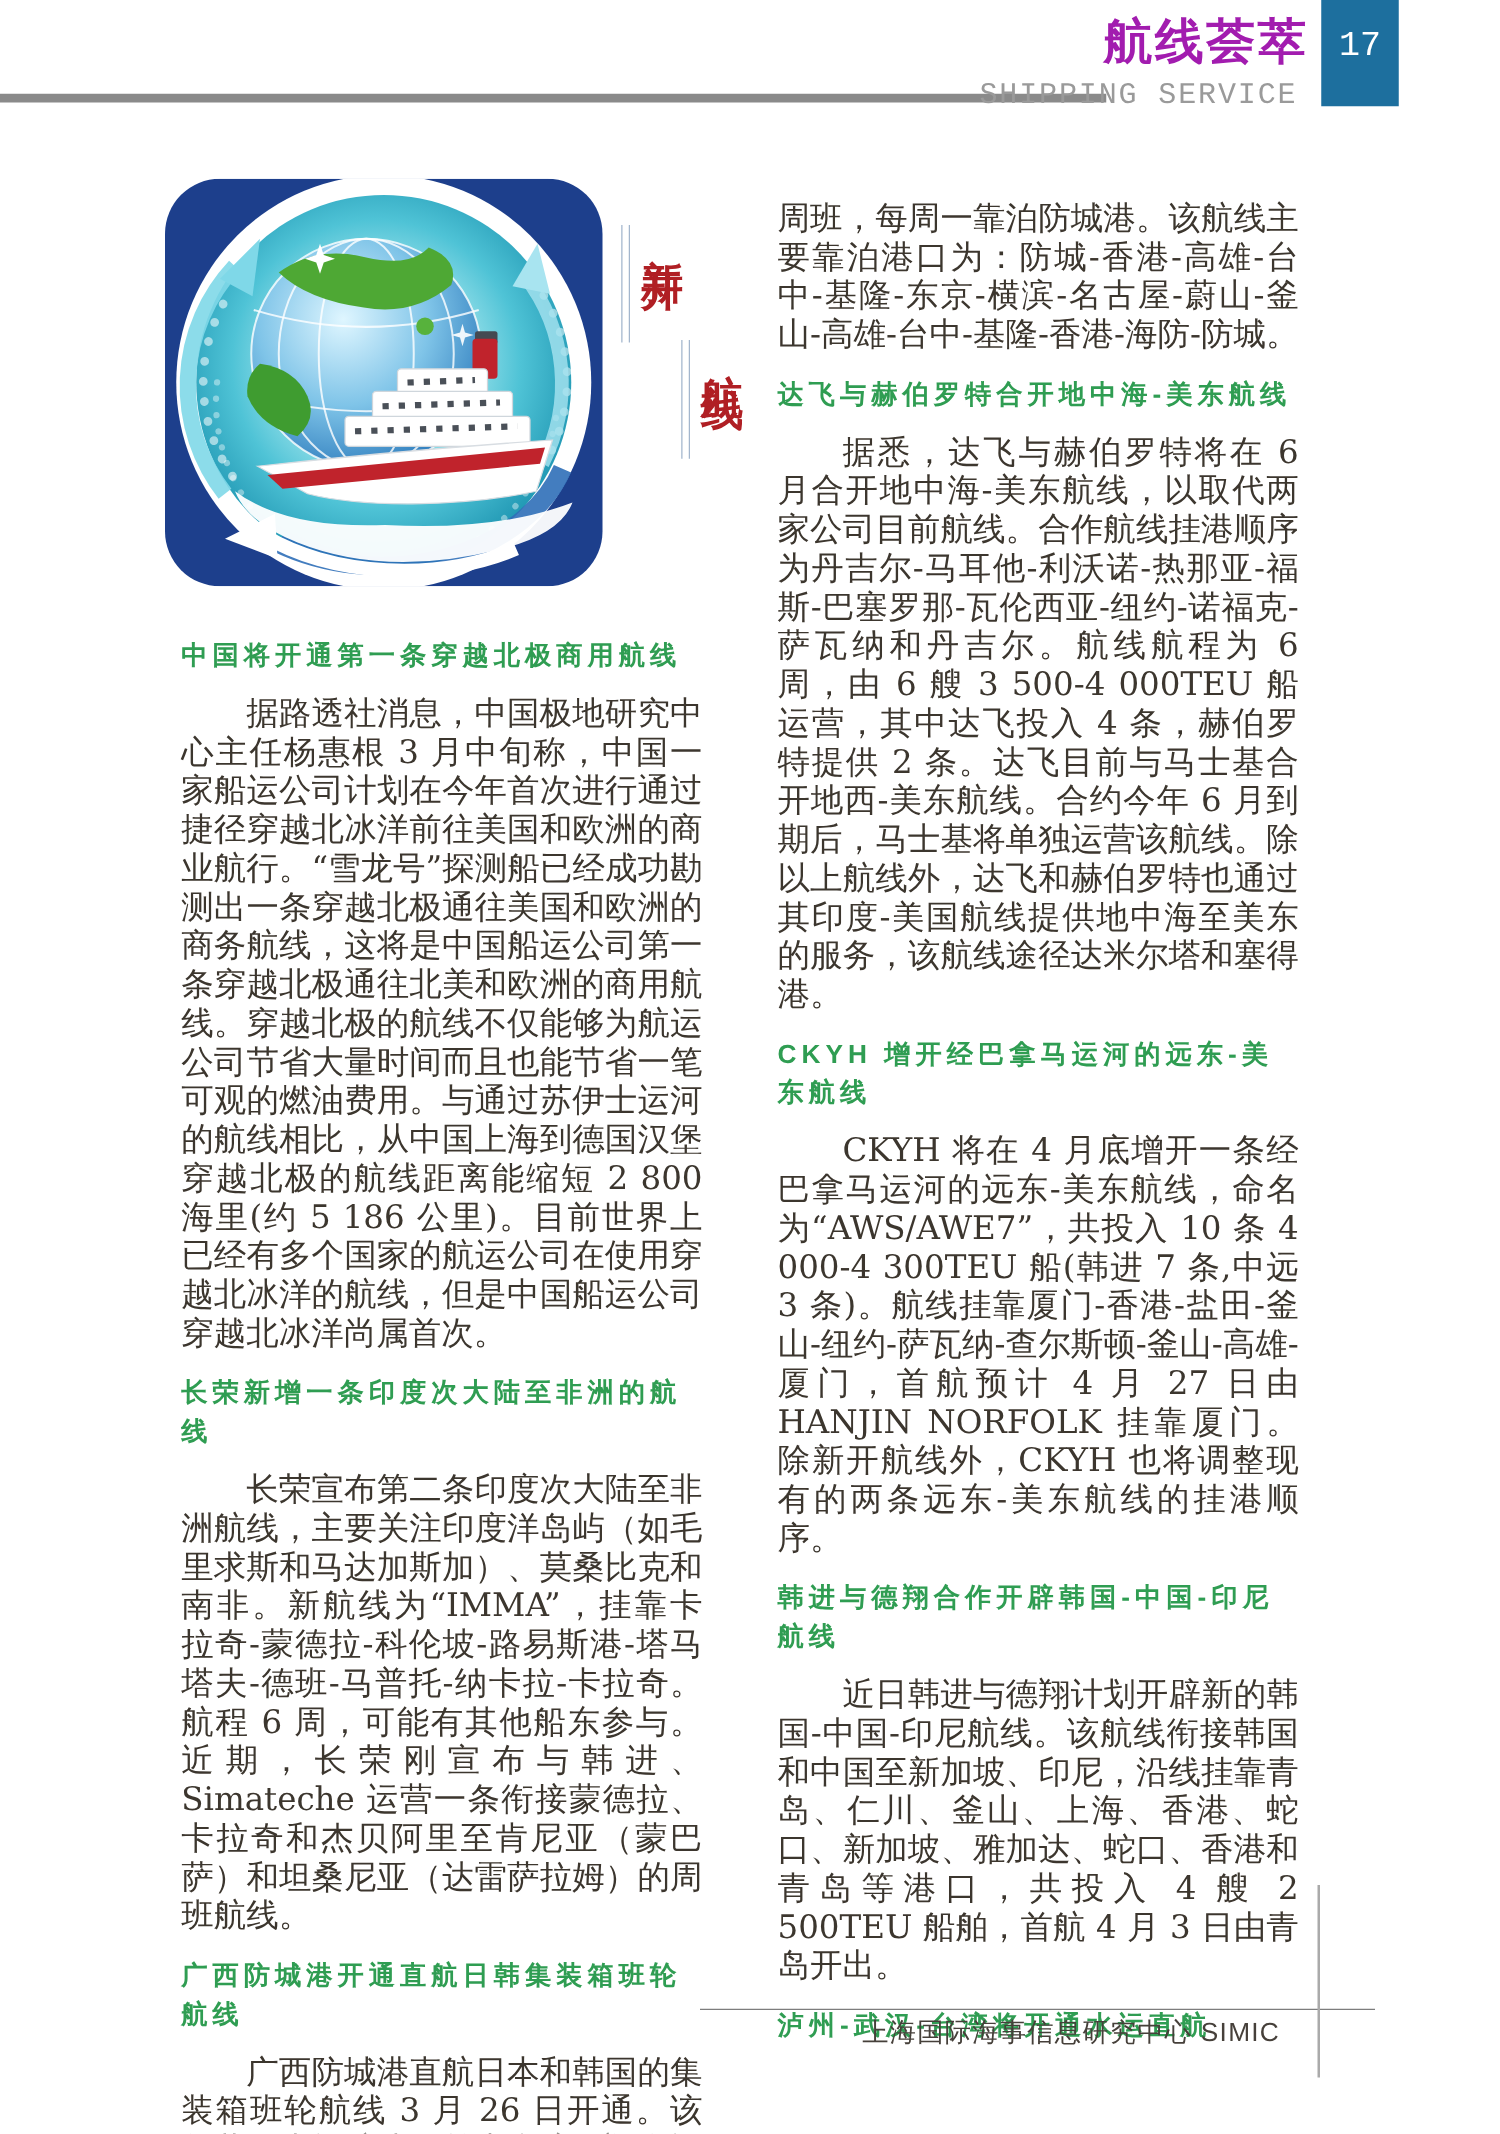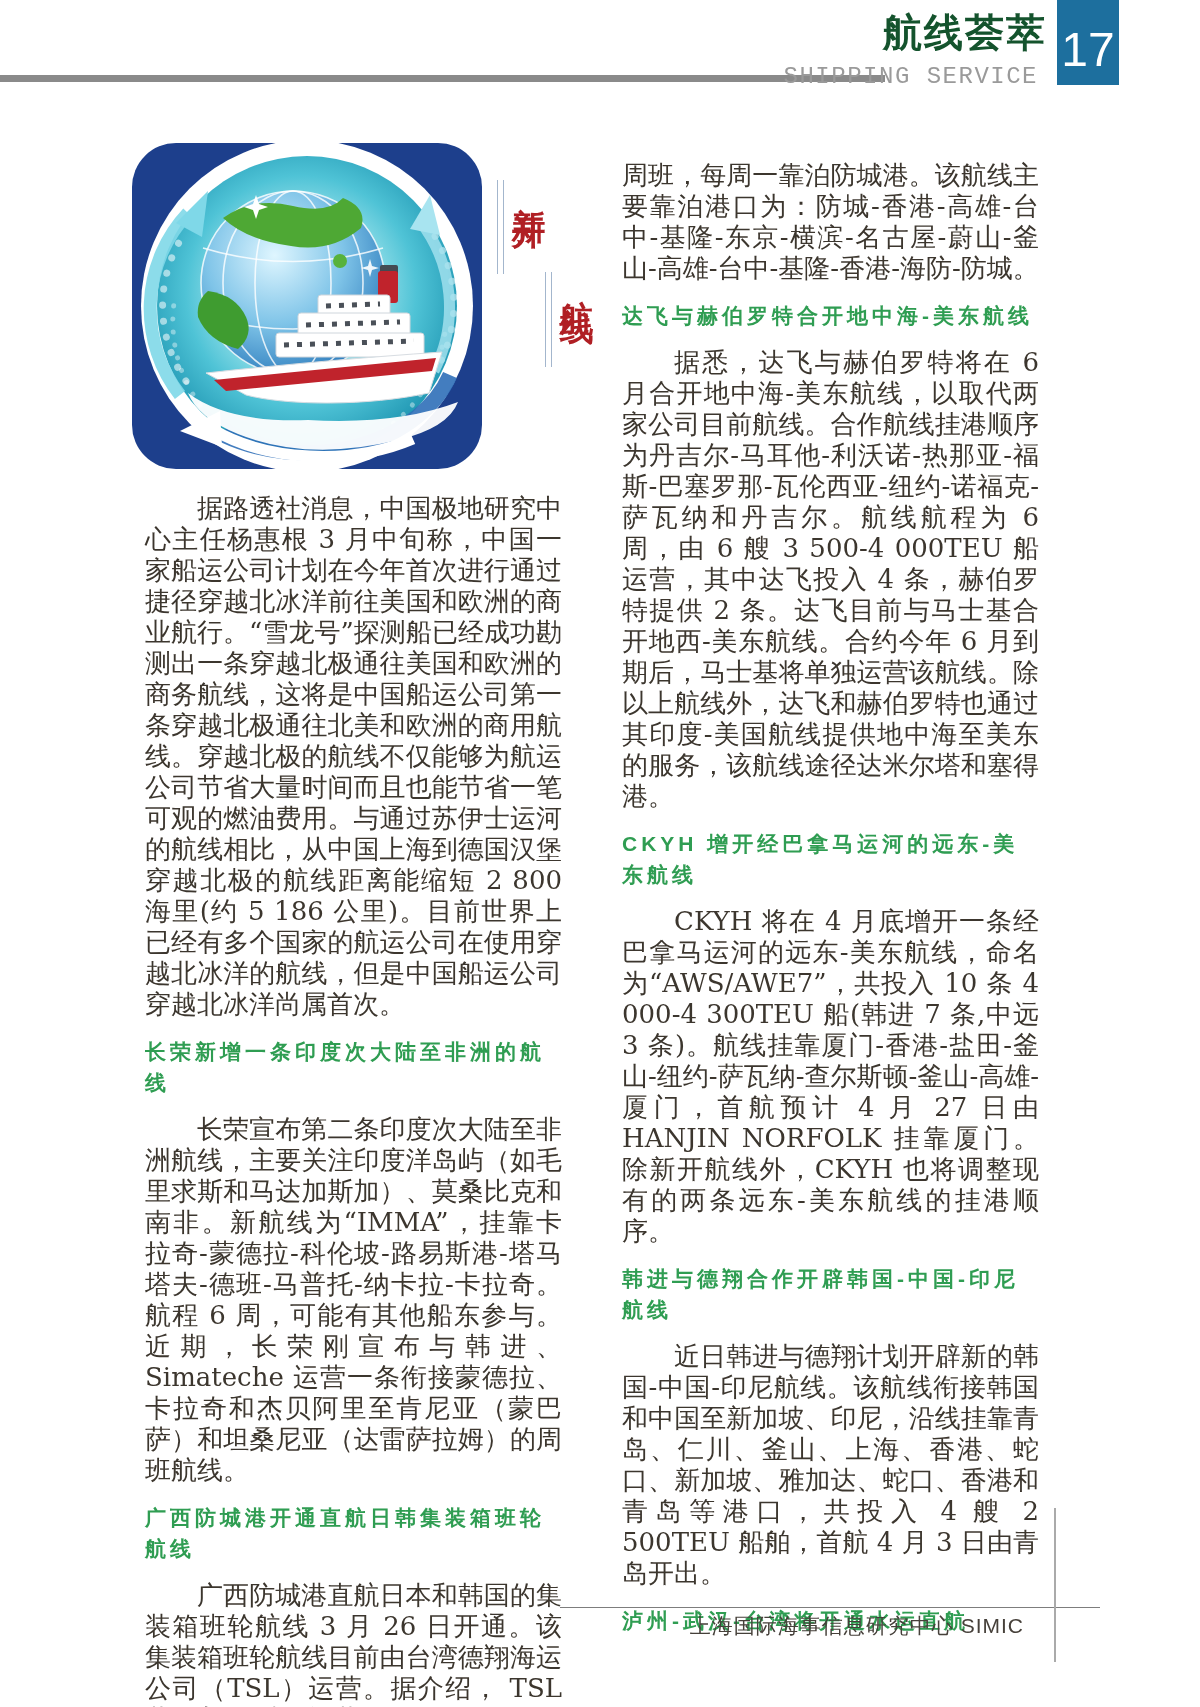--- a/index.html
+++ b/index.html
@@ -2,26 +2,26 @@
 <html><head>
 <meta charset="utf-8">
 <style>
   html,body{margin:0;padding:0;background:#ffffff;}
   .page{position:relative;width:1200px;height:1707px;background:#ffffff;overflow:hidden;
         font-family:"DejaVu Serif","Liberation Serif",serif;color:#3c362e;}
 
   
   .hdr-bar{position:absolute;left:0;top:75px;width:885px;height:7px;background:#8a8a8a;}
   .page-title{position:absolute;top:6px;right:153px;font-family:"Liberation Sans","DejaVu Sans",sans-serif;
-              font-weight:bold;font-size:39px;letter-spacing:2px;color:#14532d;}
+              font-weight:bold;font-size:39px;letter-spacing:2px;color:#a21caf;}
   .page-subtitle{position:absolute;top:63px;right:162px;font-family:Liberation Mono, monospace;
               font-size:24px;letter-spacing:1.5px;color:#9a9a9a;}
   .page-num-box{position:absolute;left:1057px;top:0;width:62px;height:85px;background:#1d6f9e;}
   .page-num-box span{display:block;text-align:center;margin-top:22px;color:#ffffff;
-              font-family:Liberation Sans, sans-serif;font-size:48px;}
+              font-family:Liberation Mono, monospace;font-size:28px;}
 
   
   .hero{position:absolute;left:128px;top:143px;width:358px;height:326px;}
   .calli{position:absolute;display:flex;align-items:flex-start;}
   .calli .dlines{width:5px;border-left:1px solid #a3b6cd;border-right:1px solid #a3b6cd;margin-right:7px;}
   .calli .ctext{writing-mode:vertical-rl;font-size:34px;line-height:36px;letter-spacing:11px;
               color:#b01f24;font-weight:bold;font-family:"DejaVu Serif",serif;}
   .calli-top{left:497px;top:180px;}  .calli-top .dlines{height:94px;}
   .calli-bot{left:545px;top:272px;}  .calli-bot .dlines{height:95px;}
 
@@ -117,20 +117,21 @@
   <div class="calli calli-top">
     <div class="dlines"></div>
     <div class="ctext">新开</div>
   </div>
   <div class="calli calli-bot">
     <div class="dlines"></div>
     <div class="ctext">航线</div>
   </div>
 
   <div class="col col-left">
+    <div class="sec-heading">中国将开通第一条穿越北极商用航线</div>
     <p class="body-text indent">据路透社消息，中国极地研究中心主任杨惠根 3 月中旬称，中国一家船运公司计划在今年首次进行通过捷径穿越北冰洋前往美国和欧洲的商业航行。“雪龙号”探测船已经成功勘测出一条穿越北极通往美国和欧洲的商务航线，这将是中国船运公司第一条穿越北极通往北美和欧洲的商用航线。穿越北极的航线不仅能够为航运公司节省大量时间而且也能节省一笔可观的燃油费用。与通过苏伊士运河的航线相比，从中国上海到德国汉堡穿越北极的航线距离能缩短 2 800 海里(约 5 186 公里)。目前世界上已经有多个国家的航运公司在使用穿越北冰洋的航线，但是中国船运公司穿越北冰洋尚属首次。</p>
     <div class="sec-heading">长荣新增一条印度次大陆至非洲的航线</div>
     <p class="body-text indent">长荣宣布第二条印度次大陆至非洲航线，主要关注印度洋岛屿（如毛里求斯和马达加斯加）、莫桑比克和南非。新航线为“IMMA”，挂靠卡拉奇-蒙德拉-科伦坡-路易斯港-塔马塔夫-德班-马普托-纳卡拉-卡拉奇。航程 6 周，可能有其他船东参与。近期，长荣刚宣布与韩进、Simateche 运营一条衔接蒙德拉、卡拉奇和杰贝阿里至肯尼亚（蒙巴萨）和坦桑尼亚（达雷萨拉姆）的周班航线。</p>
     <div class="sec-heading">广西防城港开通直航日韩集装箱班轮航线</div>
     <p class="body-text indent">广西防城港直航日本和韩国的集装箱班轮航线 3 月 26 日开通。该集装箱班轮航线目前由台湾德翔海运公司（TSL）运营。据介绍， TSL 共投入 3 艘可运载 1 049TEU 的集装箱船运营该航线，每艘平均载重吨为 1.3 万吨。航线班轮为</p>
   </div>
 
   <div class="col col-right">
     <p class="body-text">周班，每周一靠泊防城港。该航线主要靠泊港口为：防城-香港-高雄-台中-基隆-东京-横滨-名古屋-蔚山-釜山-高雄-台中-基隆-香港-海防-防城。</p>
     <div class="sec-heading">达飞与赫伯罗特合开地中海-美东航线</div>

